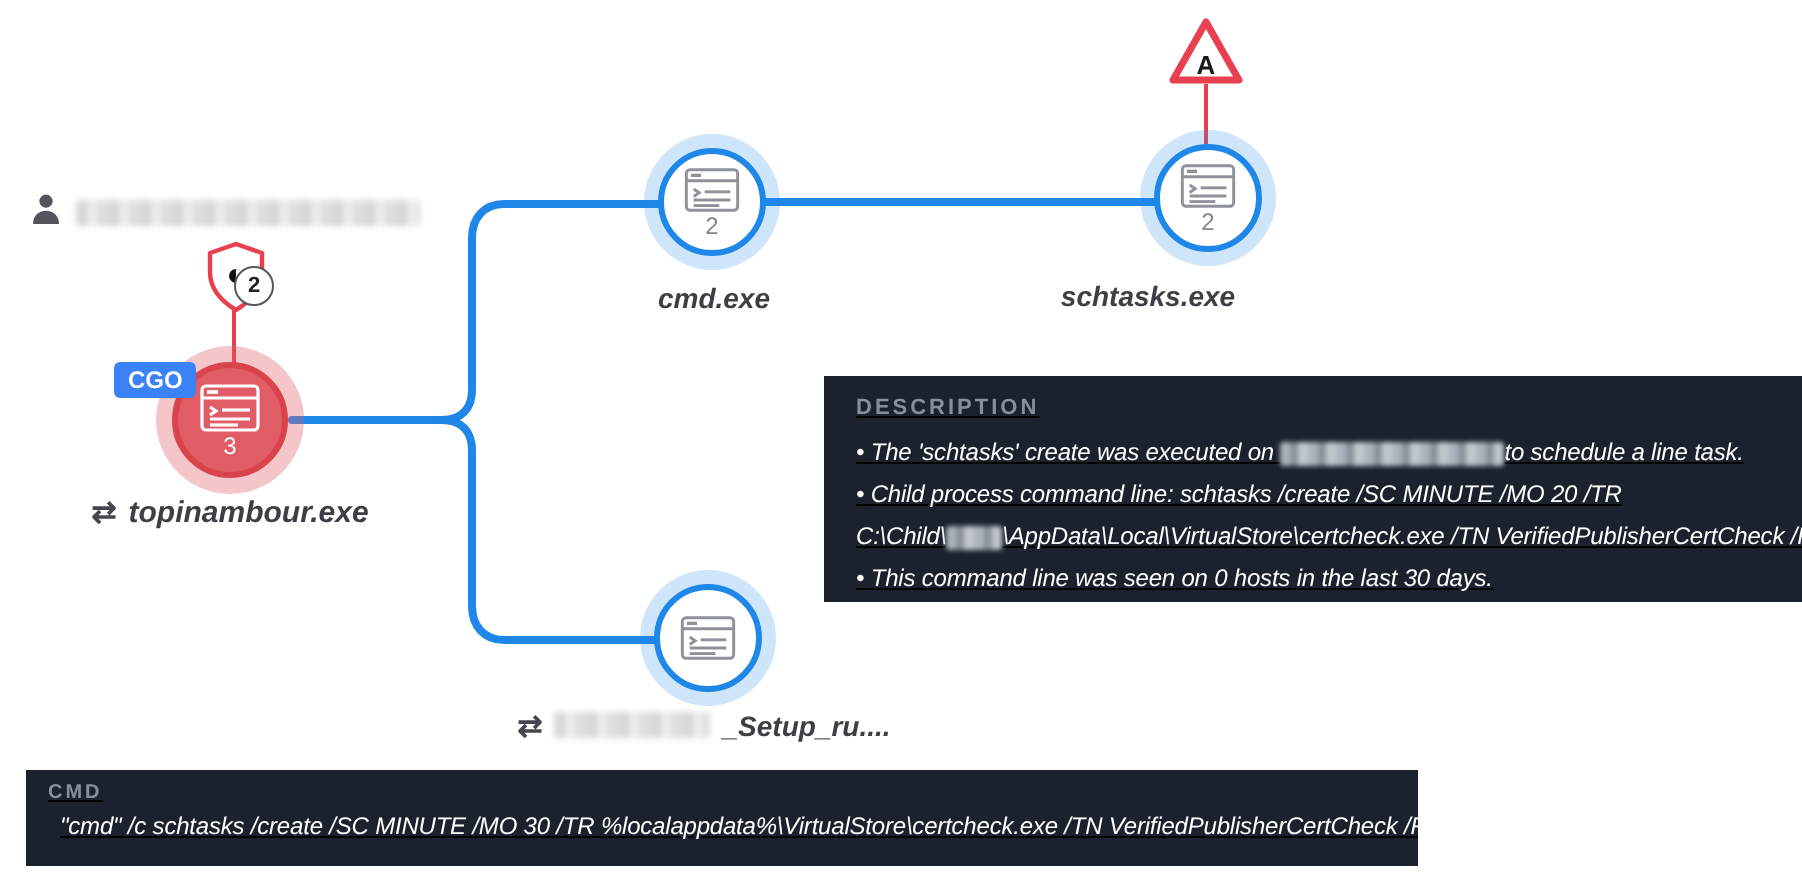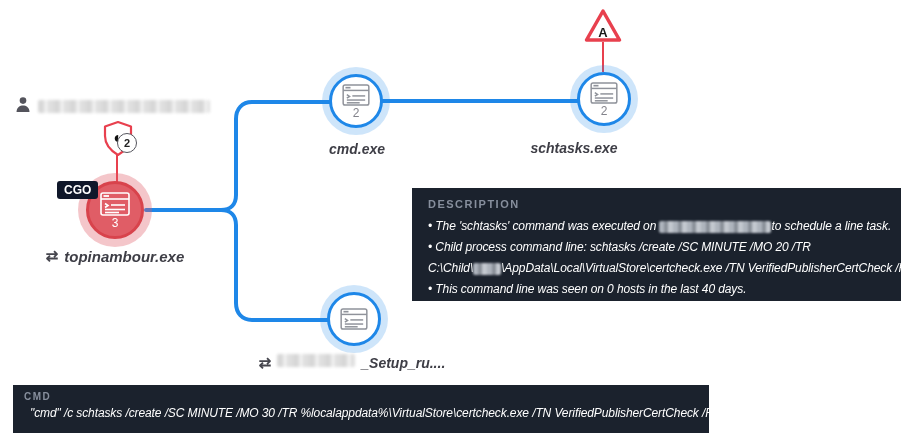--- a/index.html
+++ b/index.html
@@ -15,45 +15,45 @@
         align-items:center;justify-content:center;z-index:3;cursor:pointer;box-sizing:content-box;}
   .node.blue{width:48px;height:48px;background:#fff;border:3.5px solid #1e87e8;
              box-shadow:0 0 0 7px rgba(30,135,232,.22);}
   .node.red{width:52px;height:52px;background:#e05d66;border:3px solid #d8434c;
             box-shadow:0 0 0 8px rgba(224,93,102,.35);}
   .node .count{font-size:12px;line-height:1;margin-top:1px;color:#83838b;}
   .node.red .count{color:#fff;}
 
   
   .proc-label{position:absolute;z-index:4;font-style:italic;font-weight:bold;color:#3e3e46;
-              display:flex;align-items:flex-start;justify-content:center;gap:6px;white-space:nowrap;}
+              display:flex;align-items:center;justify-content:center;gap:6px;white-space:nowrap;}
   .refresh{font-style:normal;font-weight:bold;color:#46464e;font-size:15px;line-height:1;}
 
   
-  .cgo{position:absolute;left:57px;top:181px;z-index:5;background:#0f172a;color:#fff;
+  .cgo{position:absolute;left:57px;top:181px;z-index:5;background:#3b82f6;color:#fff;
        font-size:12px;font-weight:bold;padding:2px 7px;border-radius:3px;line-height:14px;cursor:pointer;}
 
   
   .det-badge{position:absolute;left:117px;top:133px;width:18px;height:18px;border-radius:50%;
              background:#fff;border:1.5px solid #55555d;z-index:5;display:flex;align-items:center;
              justify-content:center;font-size:11px;font-weight:bold;color:#222;cursor:pointer;}
 
   
   .redacted{display:inline-block;border-radius:2px;vertical-align:middle;
             background:repeating-linear-gradient(90deg,#d7d7d7 0 6px,#efefef 6px 10px,#dedede 10px 16px);
             filter:blur(1.5px);}
   .r-user{width:172px;height:13px;}
   .r-setup{width:78px;height:13px;transform:translateY(-1px);}
   .r-dark{background:repeating-linear-gradient(90deg,#aeb4bd 0 5px,#8a9099 5px 9px,#c3c8cf 9px 14px);
           filter:blur(1.2px);}
   .r-desc1{width:112px;height:12px;}
   .r-desc2{width:28px;height:12px;}
 
   
-  .panel{position:absolute;background:#1b222d;box-sizing:border-box;z-index:2;}
+  .panel{position:absolute;background:#1b222d;box-sizing:border-box;z-index:2;text-decoration:underline;}
   .panel-title{color:#878f9d;font-size:11px;font-weight:bold;letter-spacing:1.5px;}
   .desc-panel{left:412px;top:188px;width:489px;height:113px;padding:10px 8px 8px 16px;overflow:hidden;}
   .desc-line{color:#fff;font-style:italic;font-size:12px;line-height:21px;white-space:nowrap;letter-spacing:-0.1px;}
   .desc-panel .panel-title{margin-bottom:6px;}
   .cmd-panel{left:13px;top:385px;width:696px;height:48px;padding:6px 11px;overflow:hidden;}
   .cmd-panel .panel-title{font-size:10px;margin-bottom:3px;}
   .cmd-row{display:flex;align-items:center;gap:6px;color:#fff;font-style:italic;font-size:12px;
            white-space:nowrap;letter-spacing:-0.1px;}
 </style>
 </head>
@@ -152,32 +152,32 @@
   <div class="proc-label" style="left:252px;top:355px;width:200px;font-size:14px;">
     <span class="refresh">⇄</span>
     <span class="redacted r-setup"></span>
     <span>_Setup_ru....</span>
   </div>
 
   <div class="panel desc-panel">
     <div class="panel-title">DESCRIPTION</div>
     <div class="desc-line">
       <span>•</span>
-      <span>The 'schtasks' command was executed on </span><span class="redacted r-dark r-desc1"></span><span>to schedule a line task.</span>
+      <span>The 'schtasks' create was executed on </span><span class="redacted r-dark r-desc1"></span><span>to schedule a line task.</span>
     </div>
     <div class="desc-line">
       <span>•</span>
       <span>Child process command line: schtasks /create /SC MINUTE /MO 20 /TR</span>
     </div>
     <div class="desc-line">
       <span>C:\Child\</span><span class="redacted r-dark r-desc2"></span><span>\AppData\Local\VirtualStore\certcheck.exe /TN VerifiedPublisherCertCheck /F.</span>
     </div>
     <div class="desc-line">
       <span>•</span>
-      <span>This command line was seen on 0 hosts in the last 40 days.</span>
+      <span>This command line was seen on 0 hosts in the last 30 days.</span>
     </div>
   </div>
 
   <div class="panel cmd-panel">
     <div class="panel-title">CMD</div>
     <div class="cmd-row">
       <svg width="12" height="15" viewBox="0 0 12 15" fill="none" stroke="#fff" stroke-width="1.1">
         <path d="M1 1 h6 l4 4 v9 h-10 z"></path>
         <path d="M7 1 v4 h4"></path>
       </svg>

